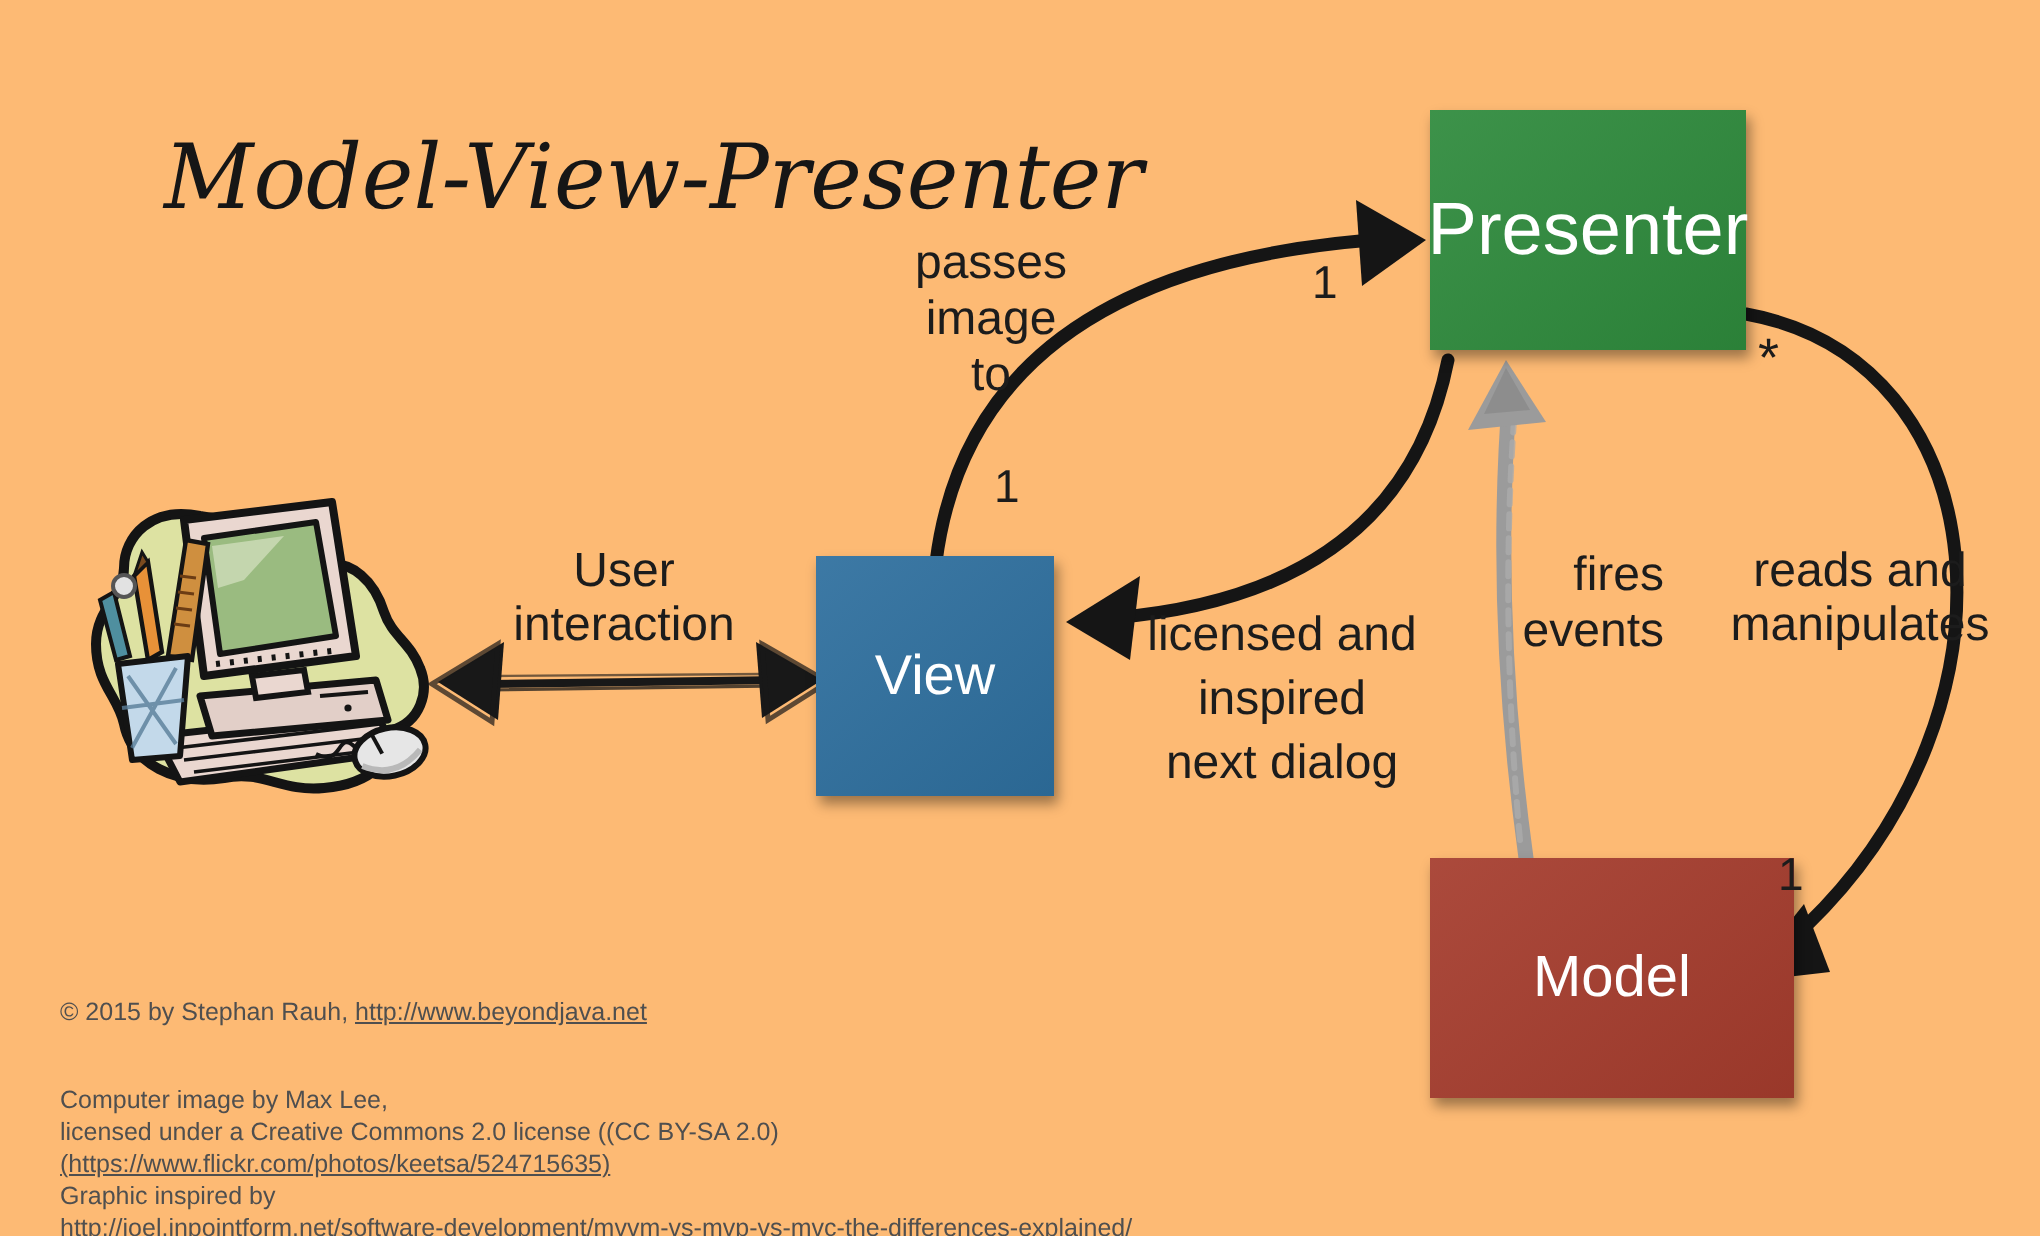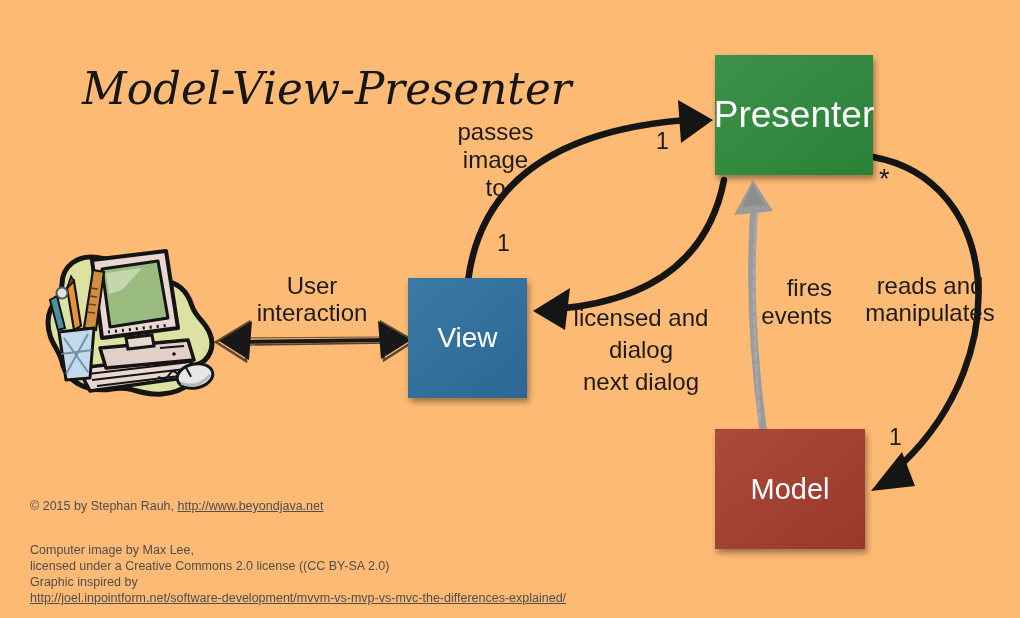--- a/index.html
+++ b/index.html
@@ -16,21 +16,21 @@
     transform:scaleX(.97);transform-origin:left center;
   }
   
   .node{
     display:flex;align-items:center;justify-content:center;
     color:#fff;box-shadow:2px 4px 6px rgba(0,0,0,.38);
     background-image:linear-gradient(140deg,rgba(255,255,255,.07),rgba(0,0,0,.07));
   }
   .node-view{left:408px;top:278px;width:119px;height:120px;font-size:28px;}
   .node-presenter{left:715px;top:55px;width:158px;height:120px;font-size:37px;}
-  .node-model{left:715px;top:429px;width:150px;height:120px;font-size:29px;}
+  .node-model{left:715px;top:429px;width:182px;height:120px;font-size:29px;}
   
   .elabel{color:#1c1c1c;font-size:24px;text-align:center;line-height:29px;}
   .lbl-user{left:248px;top:272px;width:128px;line-height:27px;}
   .lbl-passes{left:443px;top:118px;width:105px;line-height:28px;}
   .lbl-updates{left:550px;top:302px;width:182px;line-height:32px;}
   .lbl-fires{left:750px;top:274px;width:82px;line-height:28px;text-align:right;}
   .lbl-reads{left:846px;top:272px;width:168px;line-height:27px;text-align:center;}
   .mult{color:#1c1c1c;font-size:23px;}
   .mult-v1{left:497px;top:230px;}
   .mult-p1{left:656px;top:128px;}
@@ -141,21 +141,21 @@
   </div>
 
   <div class="abs elabel lbl-passes">
     <div>passes</div>
     <div>image</div>
     <div>to</div>
   </div>
 
   <div class="abs elabel lbl-updates">
     <div>licensed and</div>
-    <div>dialog</div>
+    <div>inspired</div>
     <div>next dialog</div>
   </div>
 
   <div class="abs elabel lbl-fires">
     <div>fires</div>
     <div>events</div>
   </div>
 
   <div class="abs elabel lbl-reads">
     <div>reads and</div>
@@ -167,18 +167,19 @@
   <div class="abs mult mult-star">*</div>
   <div class="abs mult mult-m1">1</div>
 
   <div class="abs footer">
     <div>
       <span>© 2015 by Stephan Rauh, </span><a>http://www.beyondjava.net</a>
     </div>
     <div class="block">
       <div>Computer image by Max Lee,</div>
       <div>licensed under a Creative Commons 2.0 license ((CC BY-SA 2.0)</div>
+      <div><a>(https://www.flickr.com/photos/keetsa/524715635)</a></div>
       <div>Graphic inspired by</div>
       <div><a>http://joel.inpointform.net/software-development/mvvm-vs-mvp-vs-mvc-the-differences-explained/</a></div>
     </div>
   </div>
 
 </div>
 
 </body></html>

